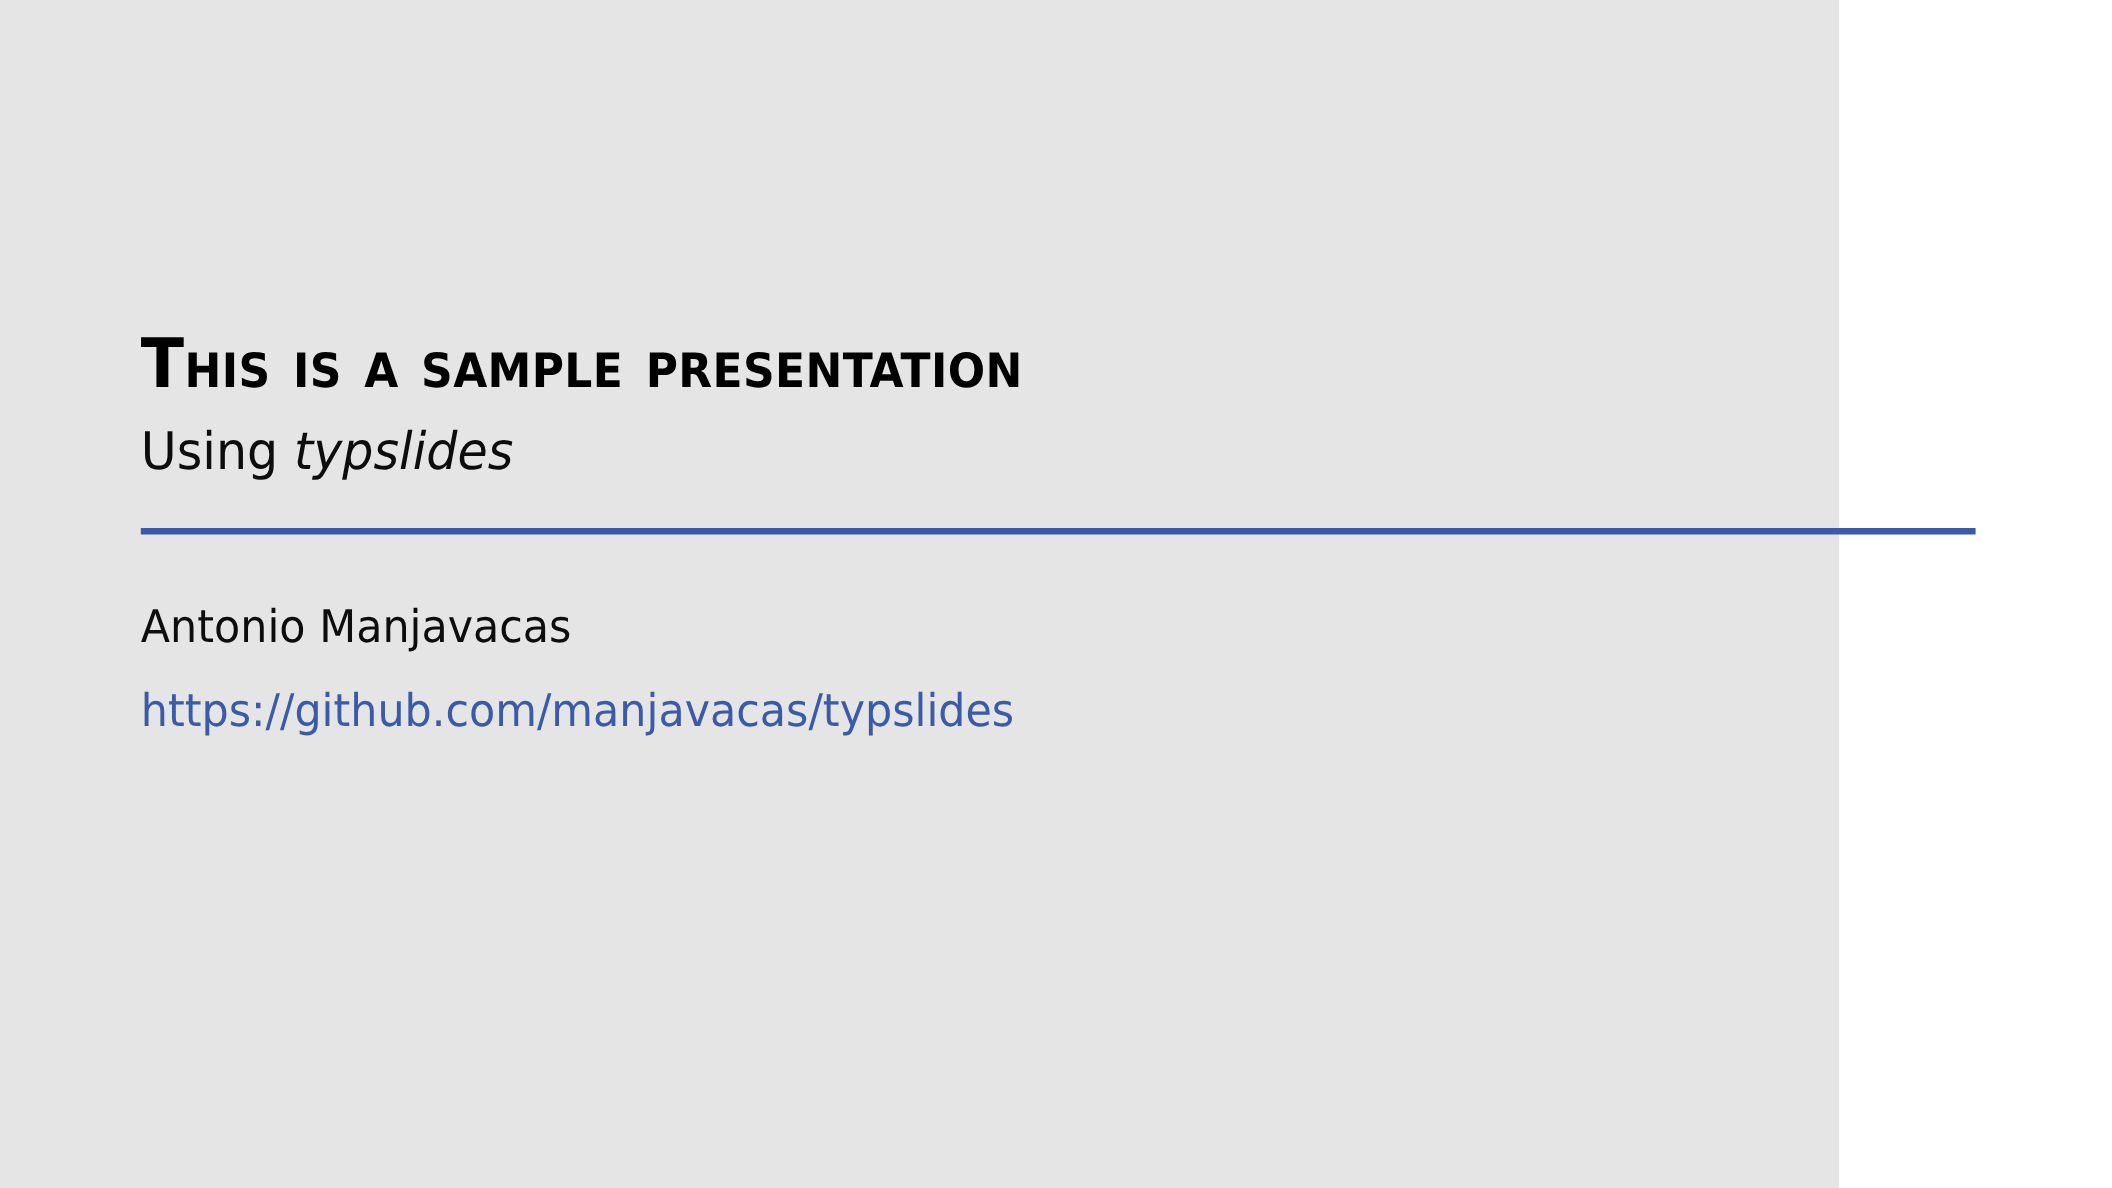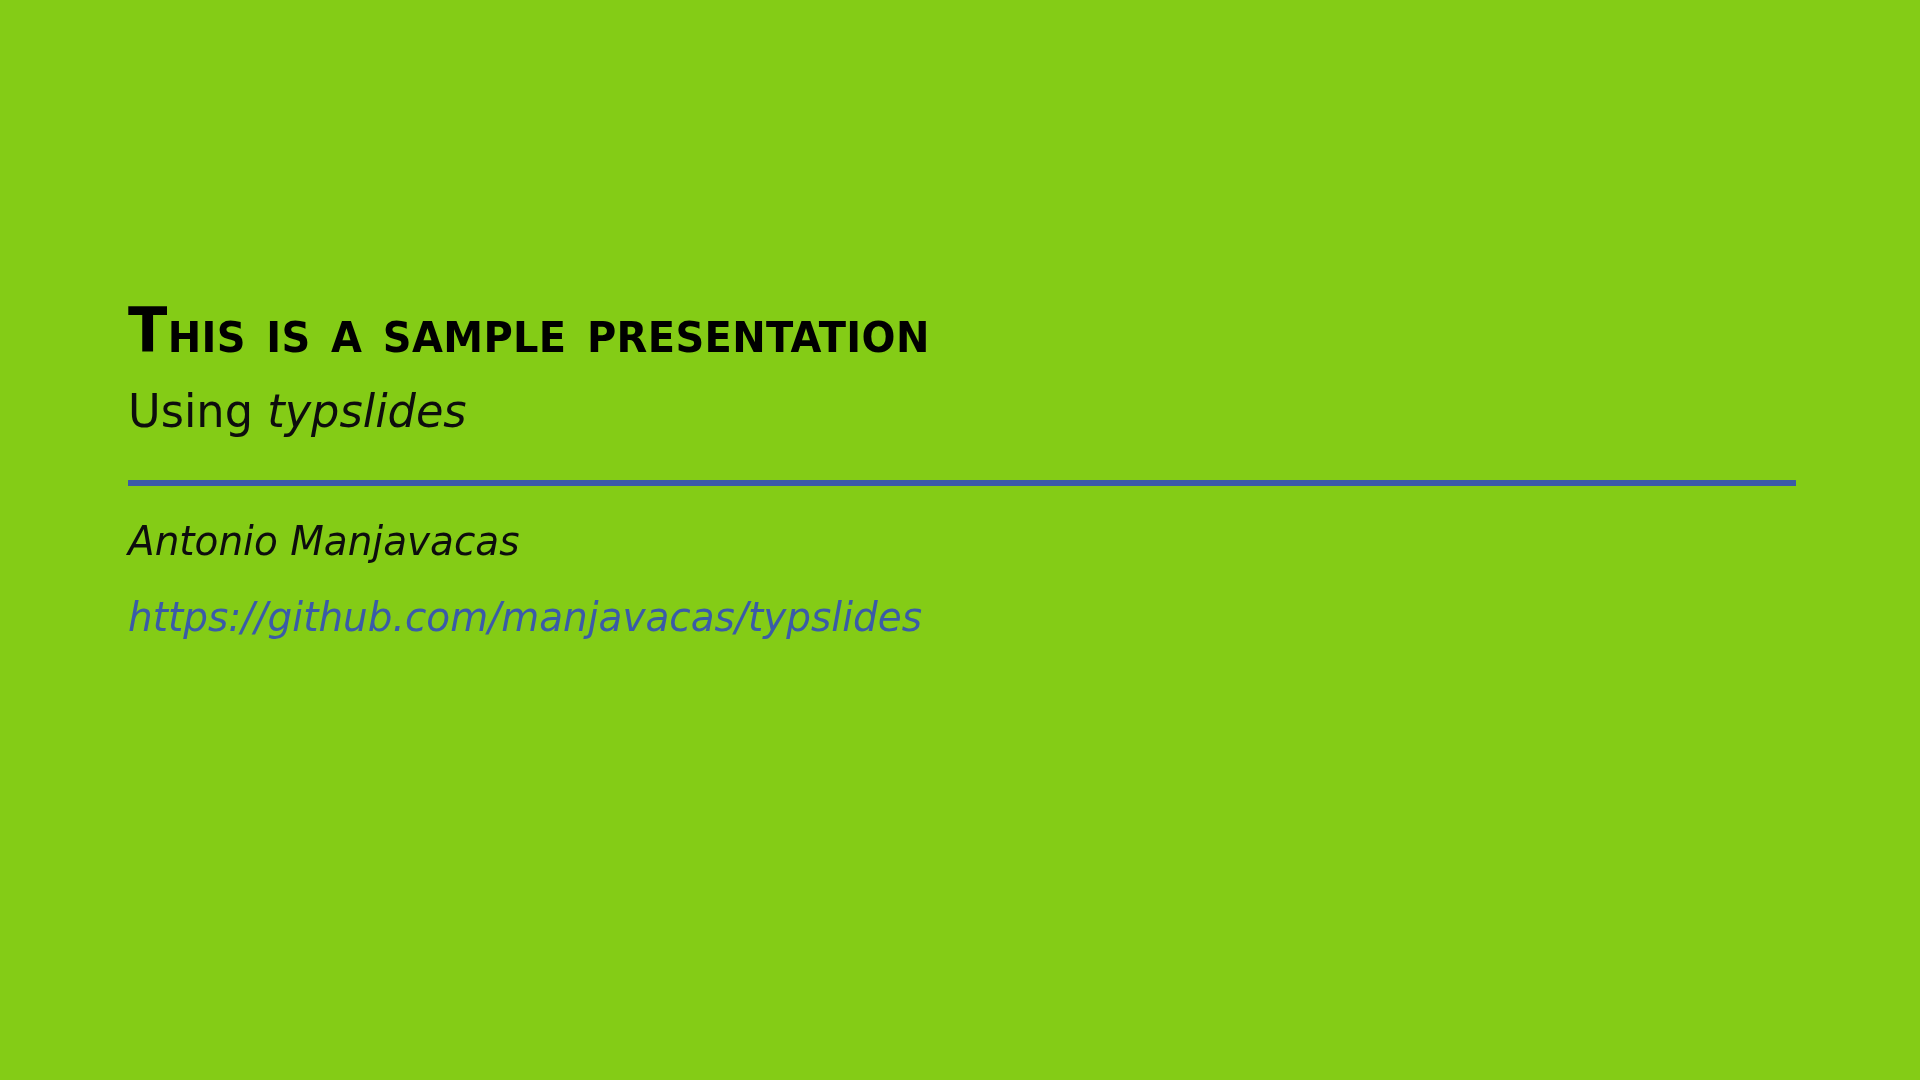--- a/index.html
+++ b/index.html
@@ -9,23 +9,23 @@
   body {
     width: 1920px;
     height: 1080px;
     background: #ffffff;
     font-family: "Liberation Sans", sans-serif;
     overflow: hidden;
   }
 
   .slide {
     position: relative;
-    width: 1920px;
+    width: 1672px;
     height: 1080px;
-    background: #84cc16;
+    background: #e5e5e5;
     box-sizing: border-box;
     padding-left: 29px;
   }
 
   .slide-body {
     position: absolute;
     left: 128px;
     top: 300px;
     width: 1668px;
   }
@@ -78,22 +78,21 @@
     margin-top: 42px;
     width: 1668px;
     height: 6px;
     background: #3A5BA8;
     border: 0;
     border-radius: 0.5px;
   }
 
   
   .byline {
-    margin-top: 31px;
-    font-style: italic;
+    margin-top: 60px;
   }
   .author-name {
     margin: 0;
     padding: 0;
     font-family: "DejaVu Sans", sans-serif;
     font-weight: 400;
     font-size: 41px;
     line-height: 1.2;
     color: #0d0d0d;
     white-space: nowrap;

